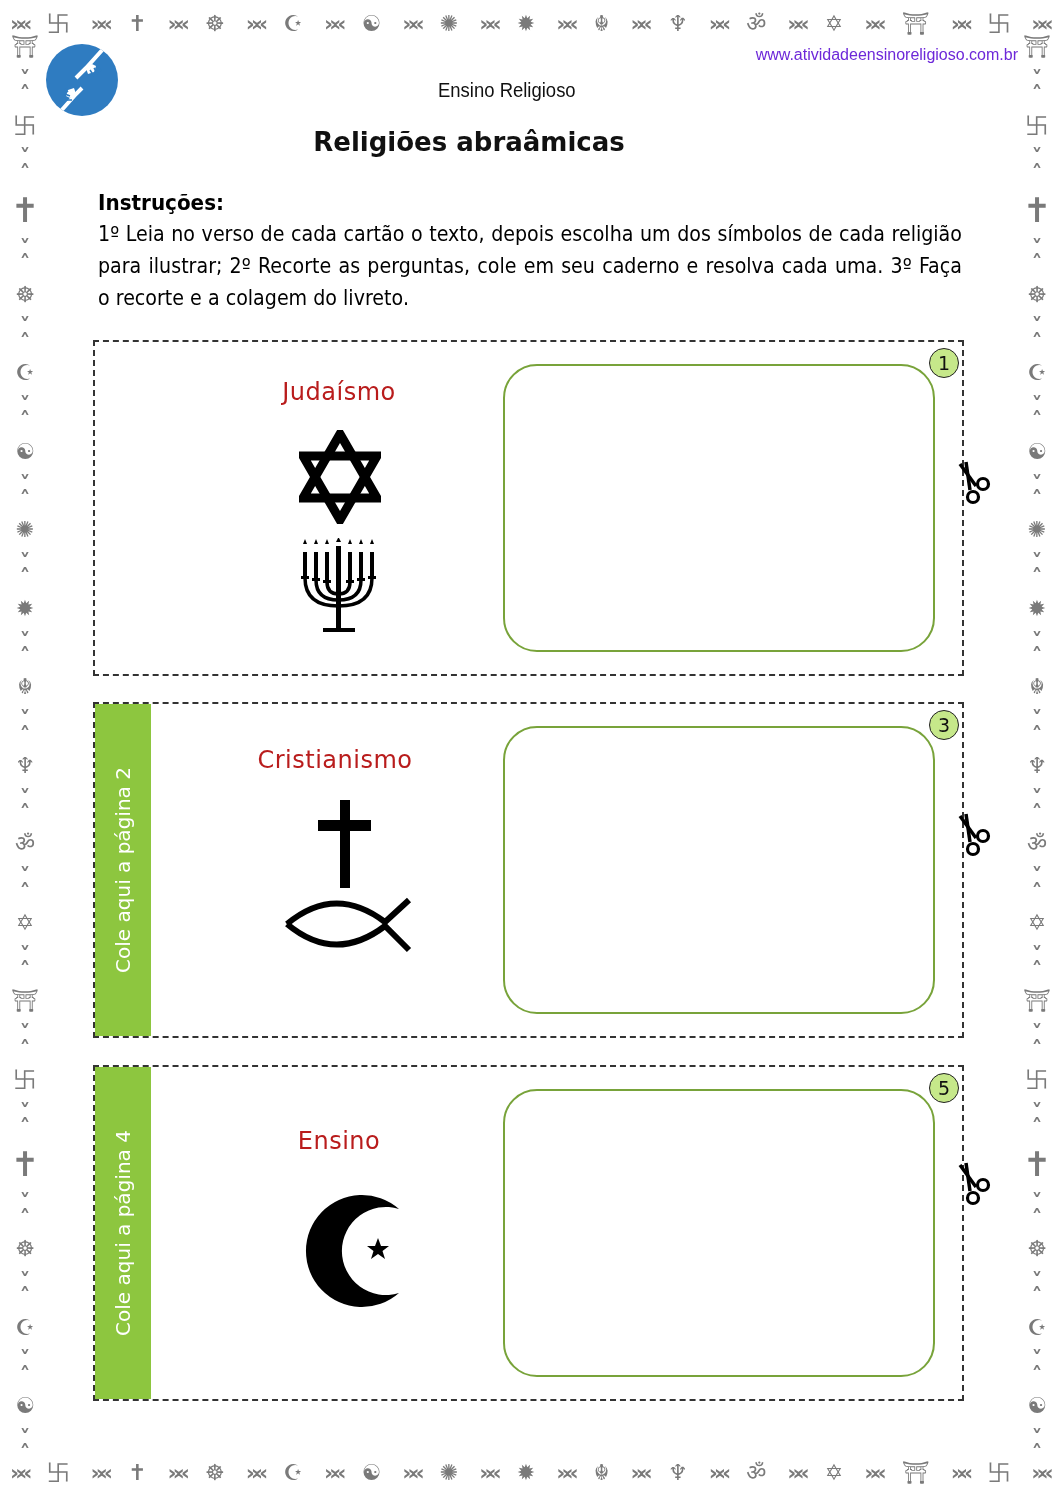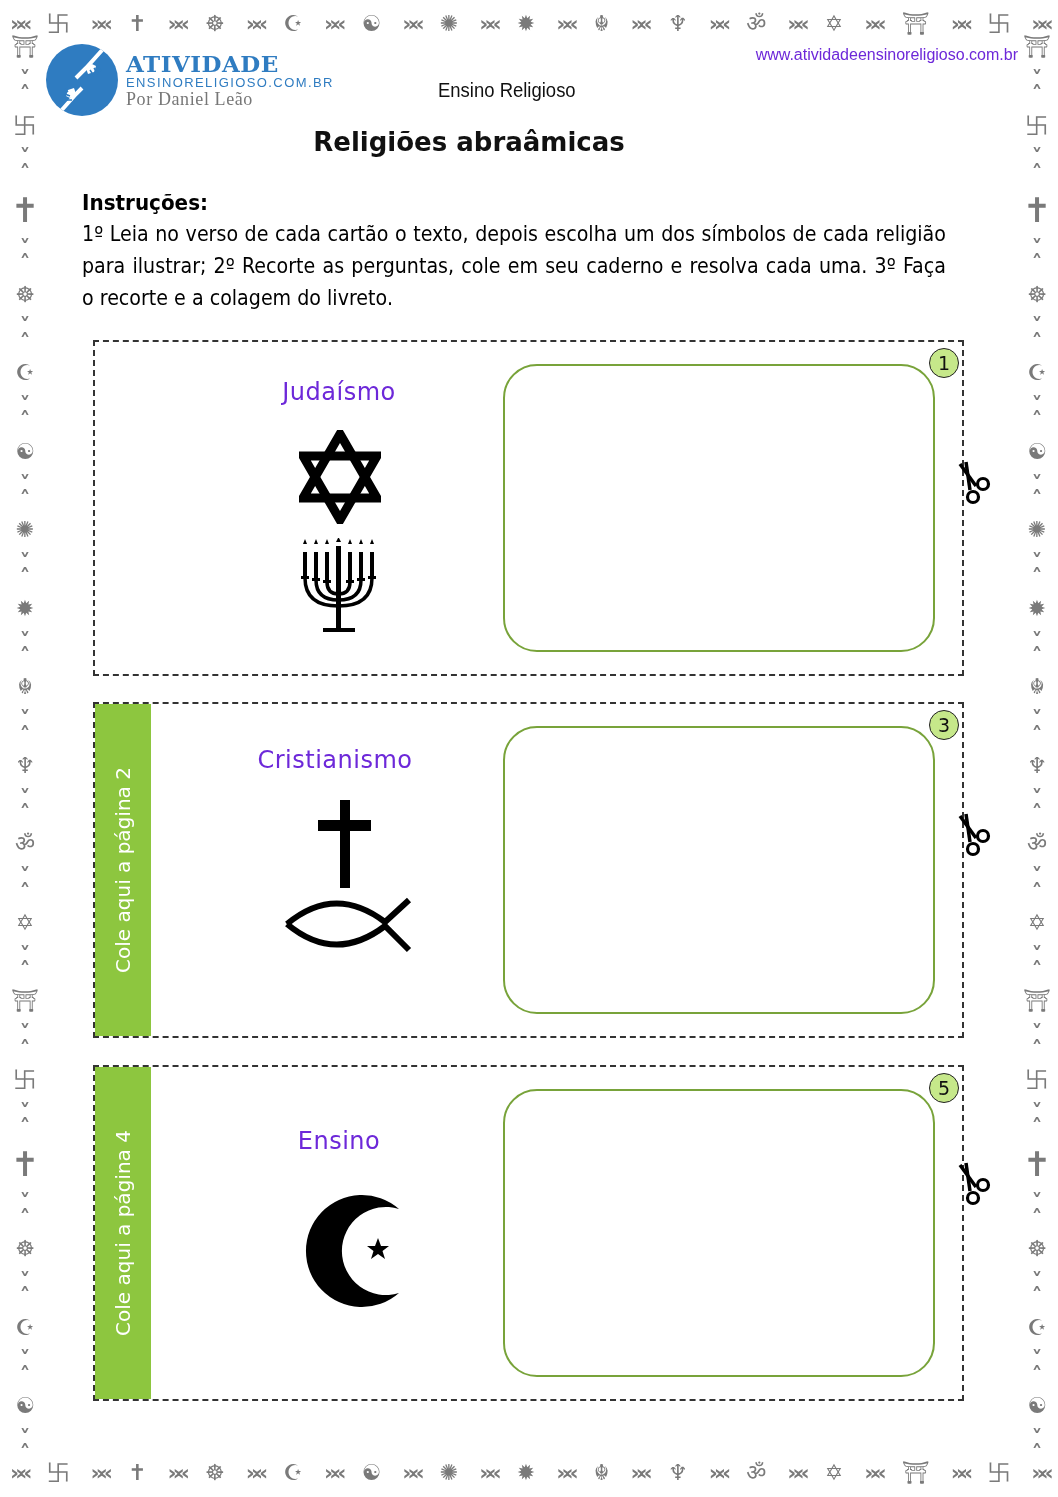--- a/index.html
+++ b/index.html
@@ -18,29 +18,29 @@
   .logo-circle svg { position: absolute; left: 0; top: 0; }
   .logo-text { margin-left: 8px; }
   .logo-title { font-family: "DejaVu Serif", serif; font-weight: bold; font-size: 23px; color: #2f7cc1; line-height: 1; letter-spacing: 0.5px; }
   .logo-site { font-family: "Liberation Sans", sans-serif; font-size: 13px; color: #2f7cc1; letter-spacing: 1.4px; line-height: 1.2; }
   .logo-author { font-family: "Liberation Serif", serif; font-size: 18px; color: #777; line-height: 1; letter-spacing: 0.6px; }
 
   .site-url { position: absolute; right: 40px; top: 46px; font-family: "Liberation Sans", sans-serif; font-size: 16px; color: #6d28d9; }
   .subject { position: absolute; left: 438px; top: 78px; font-family: "Liberation Sans", sans-serif; font-size: 21px; color: #111; transform: scaleX(0.88); transform-origin: left; }
   .page-title { position: absolute; left: 0; width: 938px; text-align: center; top: 127px; font-family: "DejaVu Sans", sans-serif; font-weight: bold; font-size: 26px; color: #111; }
 
-  .instructions { position: absolute; left: 82px; top: 188px; width: 864px; }
+  .instructions { position: absolute; left: 98px; top: 188px; width: 864px; }
   .instr-head { font-family: "DejaVu Sans", sans-serif; font-weight: bold; font-size: 21px; line-height: 30px; transform: scaleX(0.95); transform-origin: left; }
   .instr-body { font-family: "DejaVu Sans", sans-serif; font-size: 20.5px; line-height: 32px; text-align: justify; transform: scaleX(0.93); transform-origin: left; width: 929px; }
 
   
   .card { position: absolute; left: 93px; width: 871px; border: 2px dashed #333; box-sizing: border-box; }
   .paste-strip { position: absolute; left: 0; top: 0; bottom: 0; width: 56px; background: #8dc63f; }
   .paste-label { position: absolute; left: 28px; top: 50%; transform: translate(-50%, -50%) rotate(-90deg); white-space: nowrap; color: #fff; font-family: "DejaVu Sans", sans-serif; font-size: 20px; }
-  .religion-name { position: absolute; width: 200px; text-align: center; font-family: "DejaVu Sans", sans-serif; font-size: 24px; color: #6d28d9; letter-spacing: 0.5px; }
+  .religion-name { position: absolute; width: 200px; text-align: center; font-family: "DejaVu Sans", sans-serif; font-size: 24px; color: #b91c1c; letter-spacing: 0.5px; }
   .draw-box { position: absolute; left: 408px; width: 432px; height: 288px; border: 2.5px solid #78a33a; border-radius: 34px; box-sizing: border-box; }
   .num-badge { position: absolute; right: 3px; top: 6px; width: 30px; height: 30px; border-radius: 50%; background: #c6e88a; border: 1.5px solid #222; box-sizing: border-box; display: flex; align-items: center; justify-content: center; font-family: "DejaVu Sans", sans-serif; font-size: 19px; color: #111; }
   .scissors { position: absolute; right: -34px; width: 40px; height: 46px; }
   .icon-svg { position: absolute; }
 </style>
 </head>
 <body>
 
 <div class="border-row" style="top:6px;">
   <span class="chev">»«</span>
@@ -180,25 +180,20 @@
 <div class="logo">
   <div class="logo-circle">
     <svg width="72" height="72" viewBox="0 0 72 72">
       <path d="M58 4 L40 24 L34 30 L30 34" stroke="#fff" stroke-width="4" fill="none"></path>
       <path d="M40 24 l6 -4 l4 2 l-2 6 l-6 2 z" fill="#fff"></path>
       <path d="M14 68 L30 50 L36 44" stroke="#fff" stroke-width="4" fill="none"></path>
       <path d="M30 50 l-6 4 l-4 -2 l2 -6 l6 -2 z" fill="#fff"></path>
       <path d="M44 26 l4 6 M48 24 l4 6 M52 22 l3 5" stroke="#2f7cc1" stroke-width="1.5"></path>
       <path d="M22 48 l-4 -4 M24 52 l-5 -2 M26 56 l-5 0" stroke="#2f7cc1" stroke-width="1.5"></path>
     </svg>
-  </div>
-  <div class="logo-text">
-    <div class="logo-title">ATIVIDADE</div>
-    <div class="logo-site">ENSINORELIGIOSO.COM.BR</div>
-    <div class="logo-author">Por Daniel Leão</div>
   </div>
 </div>
 <div class="site-url">www.atividadeensinoreligioso.com.br</div>
 <div class="subject">Ensino Religioso</div>
 <div class="page-title">Religiões abraâmicas</div>
 
 <div class="instructions">
   <div class="instr-head">Instruções:</div>
   <div class="instr-body">1º Leia no verso de cada cartão o texto, depois escolha um dos símbolos de cada religião para ilustrar; 2º Recorte as perguntas, cole em seu caderno e resolva cada uma. 3º Faça o recorte e a colagem do livreto.</div>
 </div>

